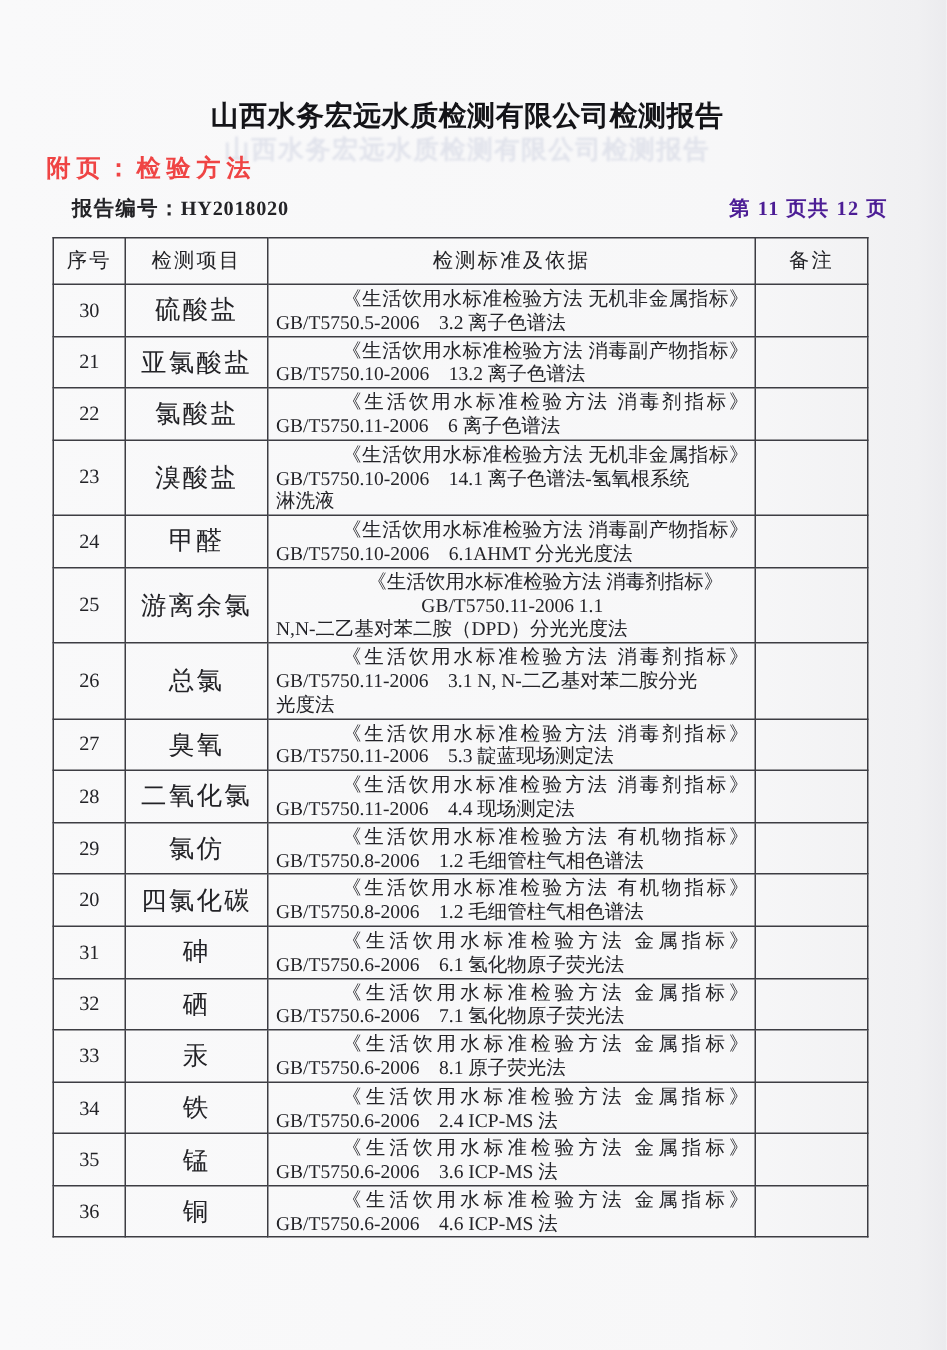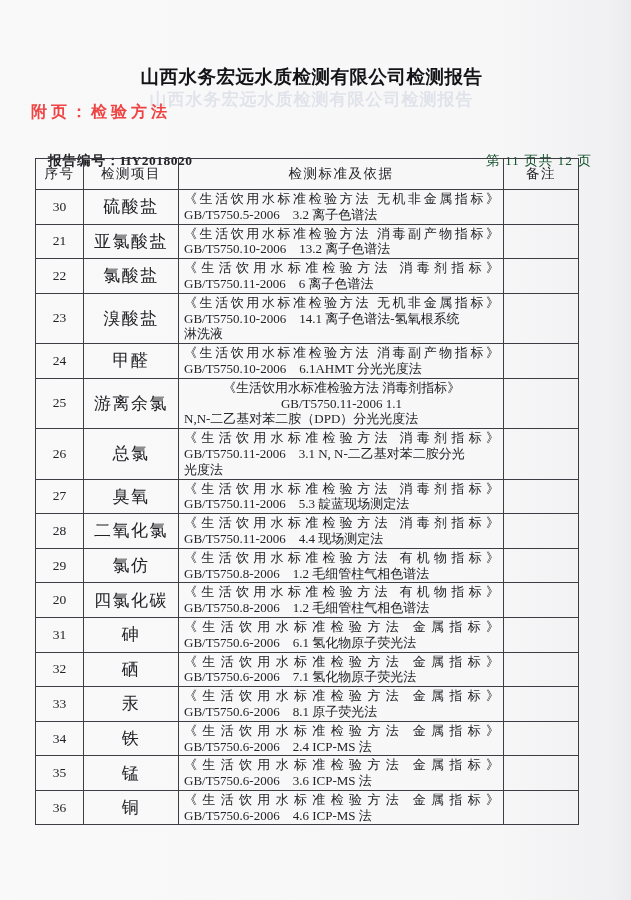--- a/index.html
+++ b/index.html
@@ -56,40 +56,41 @@
     left: 31px;
     font-family: "Liberation Sans", "DejaVu Sans", sans-serif;
     font-weight: bold;
     font-size: 16px;
     letter-spacing: 4px;
     color: #ef4444;
   }
   
   .meta-row {
     position: absolute;
-    top: 152px;
+    top: 130px;
     left: 48px;
     right: 39px;
     display: flex;
     justify-content: space-between;
     align-items: center;
     font-size: 13.5px;
   }
   .report-no-label {
     font-family: "Liberation Sans", "DejaVu Sans", sans-serif;
     font-weight: bold;
     letter-spacing: 1px;
   }
   .report-no-value {
     font-weight: bold;
     letter-spacing: 0.5px;
   }
   .page-indicator {
     letter-spacing: 1px;
-    color: #14532d;
+    color: #4c1d95;
+    font-weight: bold;
   }
   
   table.methods {
     position: absolute;
     top: 158px;
     left: 35px;
     width: 543px;
     border-collapse: collapse;
     table-layout: fixed;
     padding-left: 44px;
@@ -120,20 +121,21 @@
     font-size: 13px;
   }
   td.remark { }
   .method-line {
     line-height: 15.8px;
     color: #232328;
   }
   .method-line.first {
     text-align: justify;
     text-align-last: justify;
+    margin-left: 44px;
   }
   tr.center-method .method-line.first,
   tr.center-method .method-line:nth-child(2) {
     text-align: center;
     text-align-last: center;
   }
 </style>
 </head>
 <body>
 

